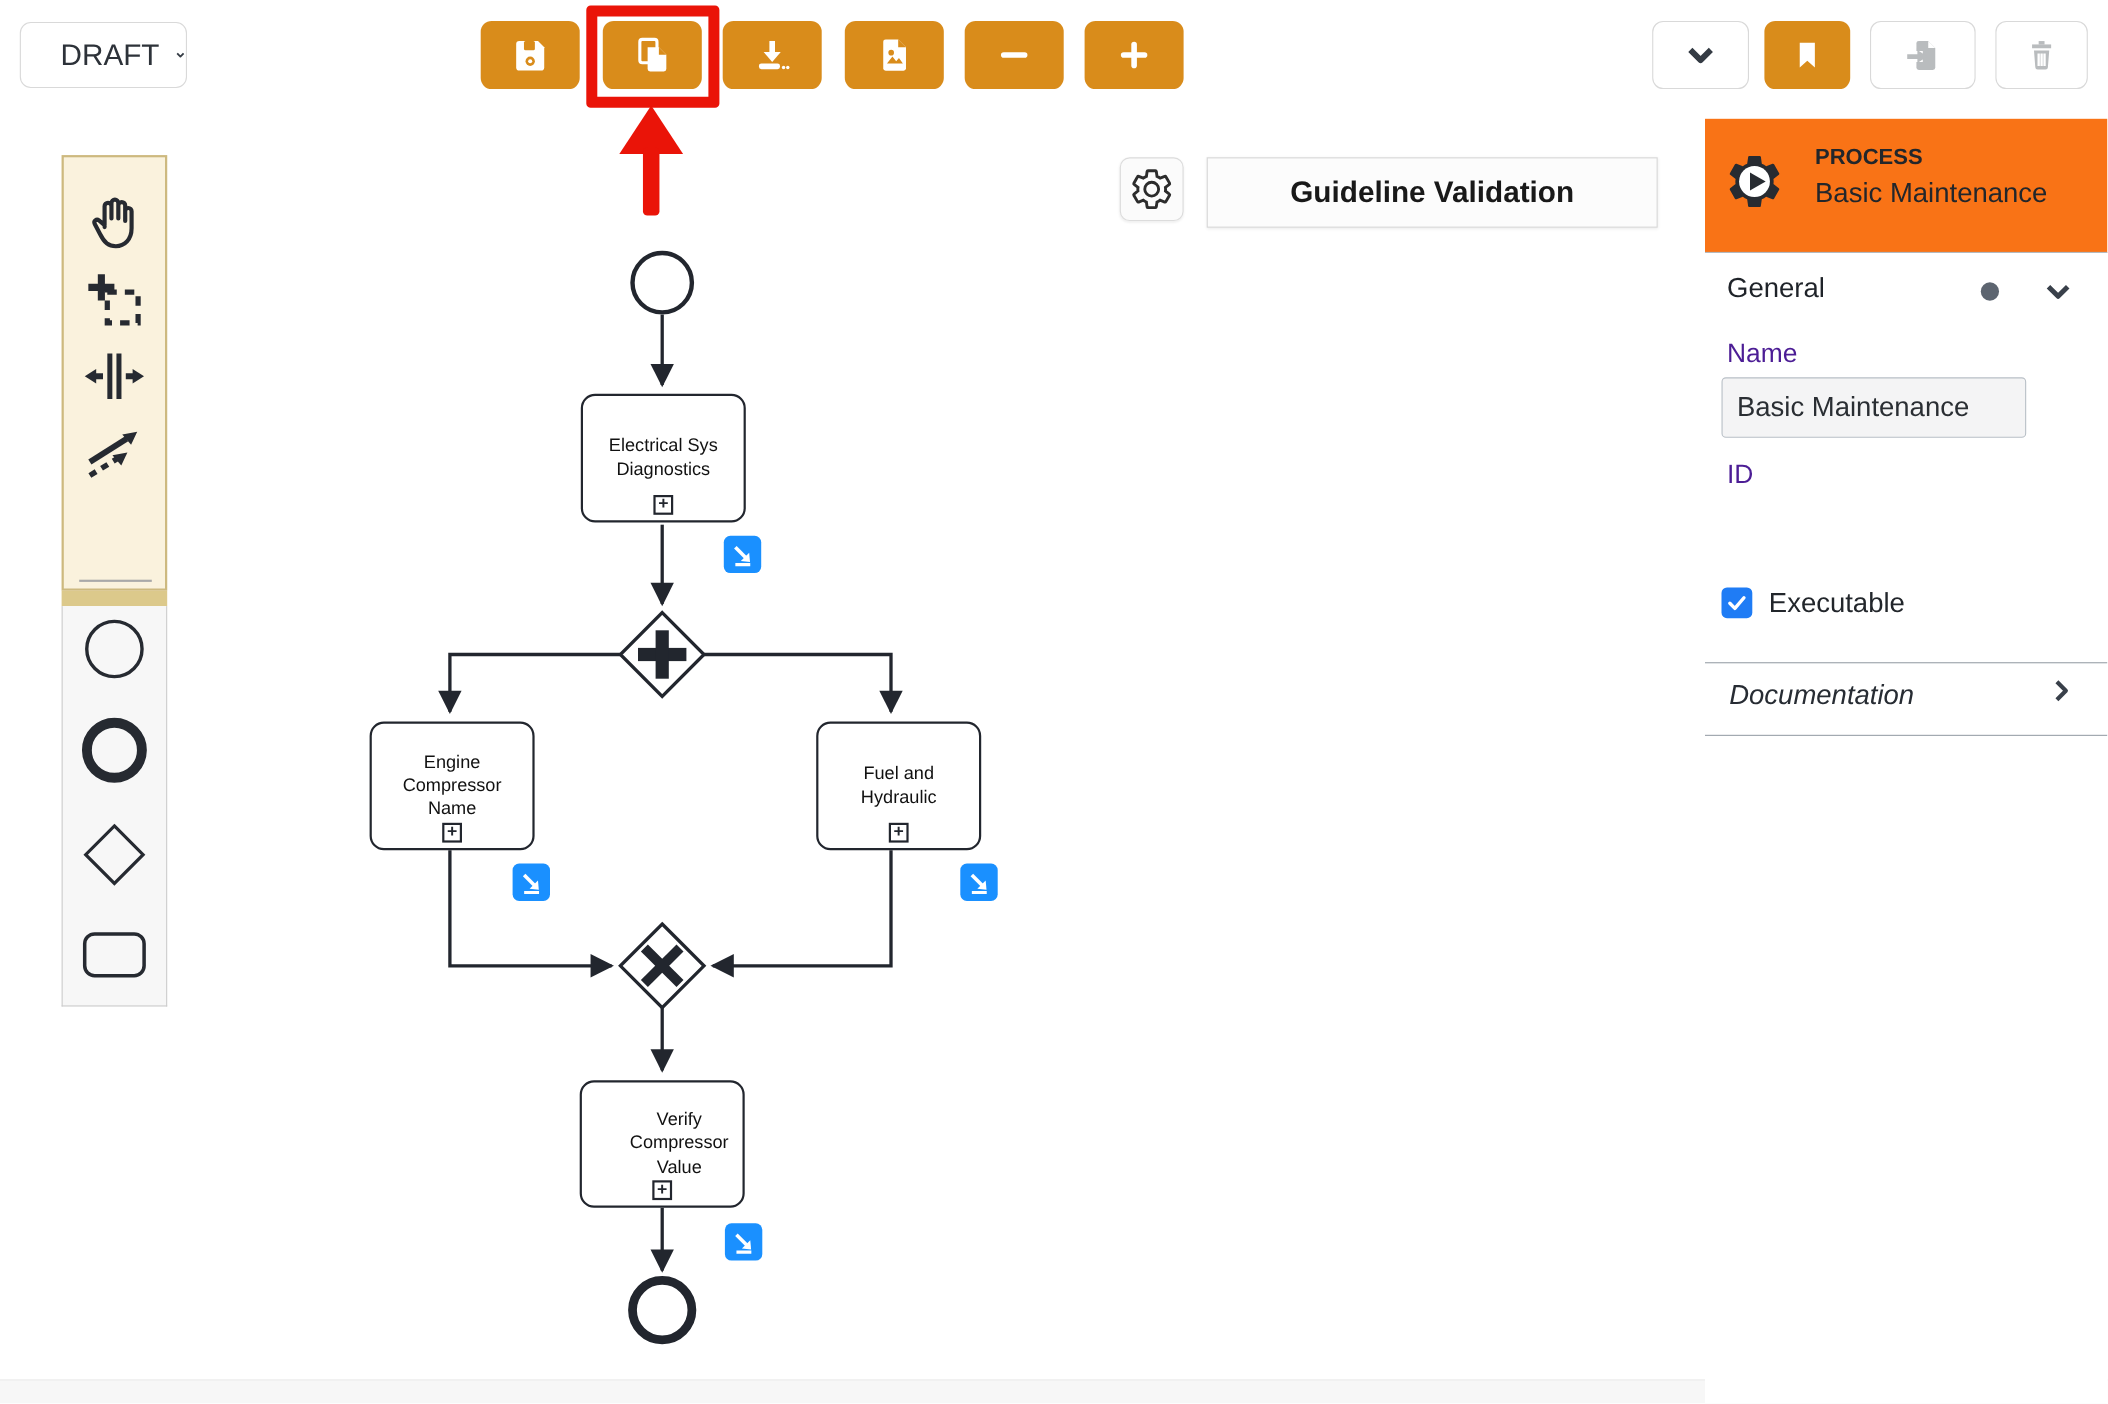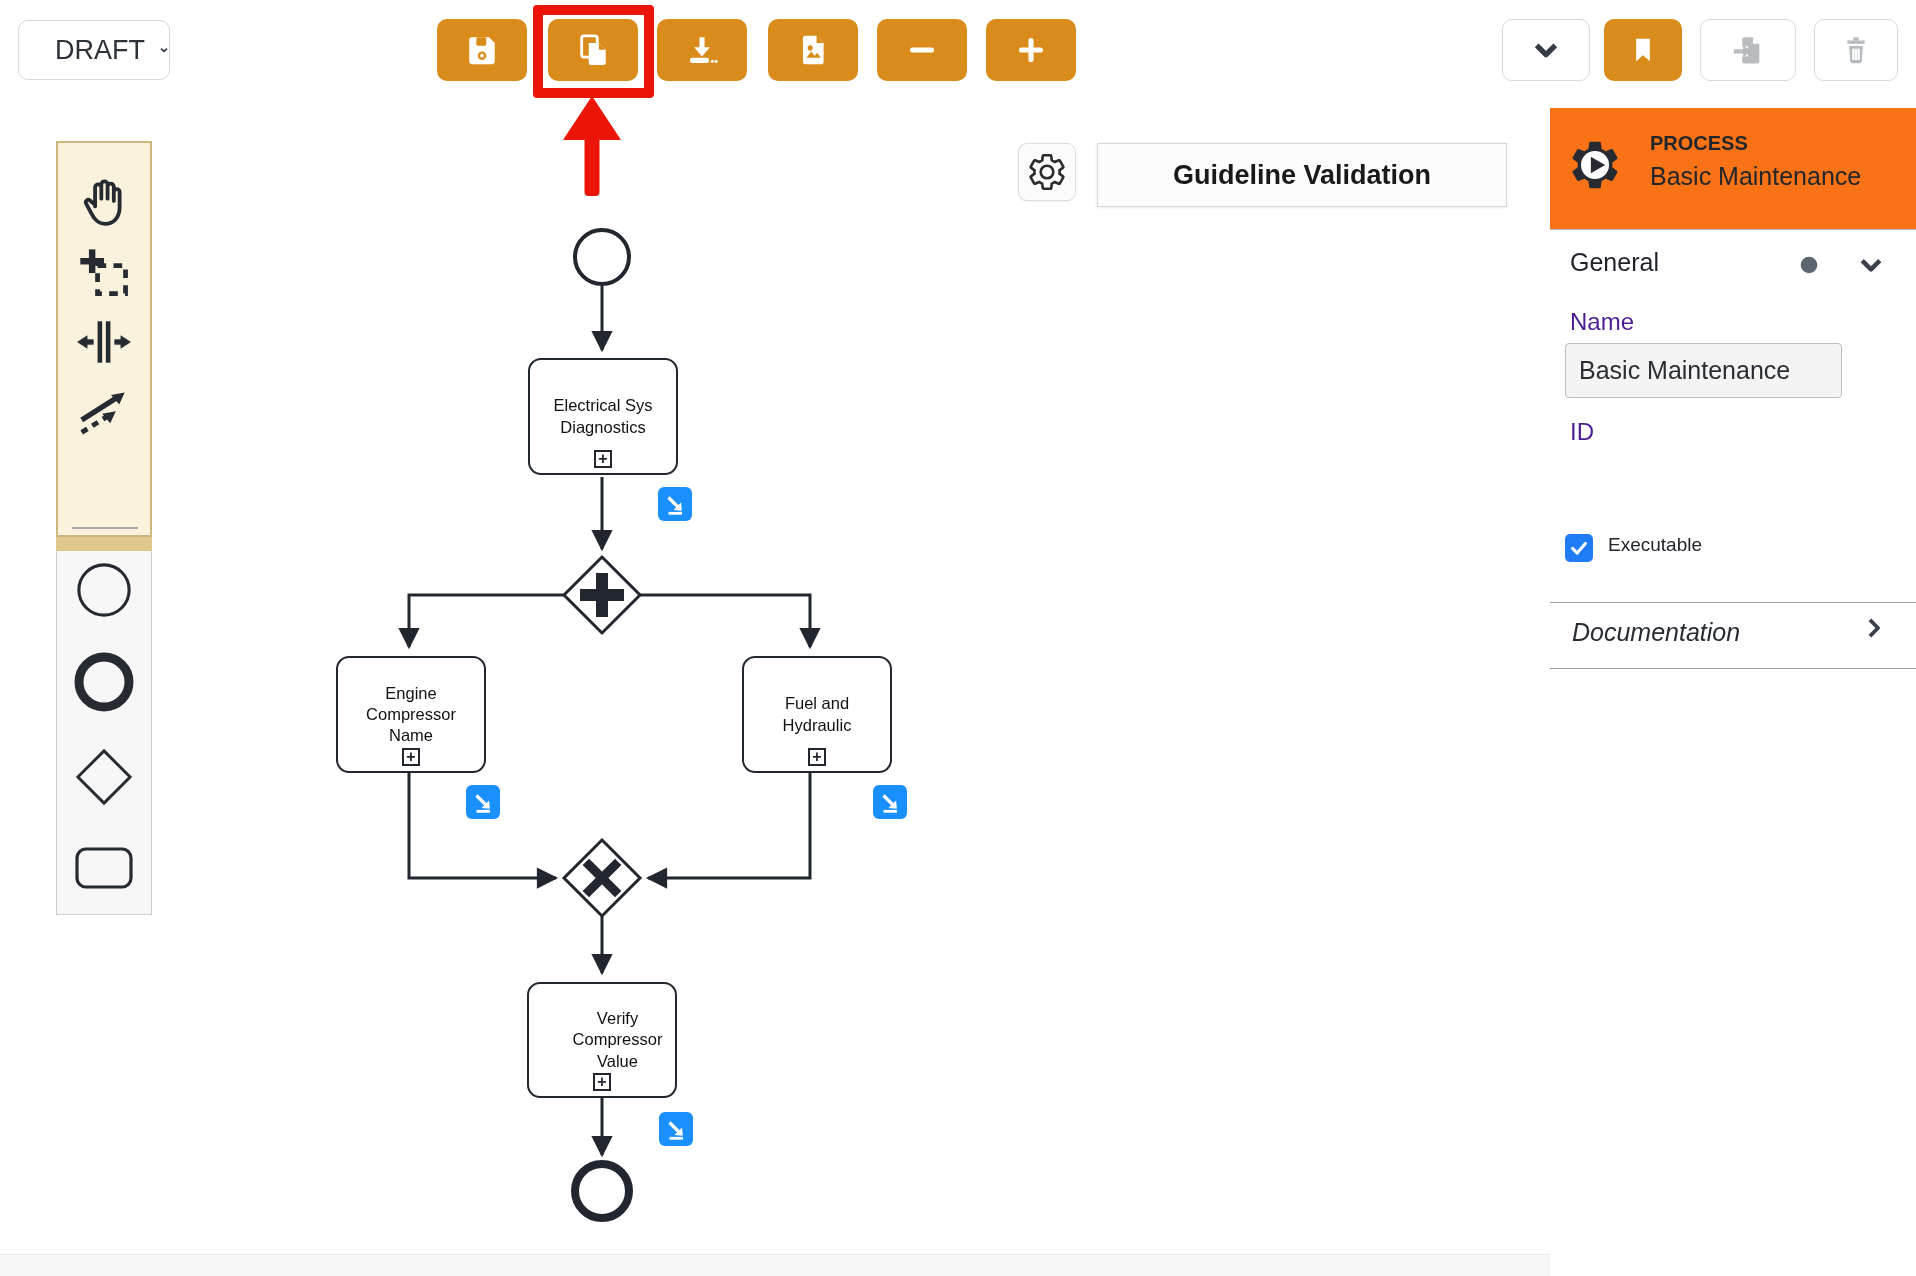--- a/index.html
+++ b/index.html
@@ -358,21 +358,21 @@
     <div class="fld-label" style="top:208px;">Name</div>
     <input class="fld-input" style="top: 243px;" type="text" value="Basic Maintenance">
 
     <div class="fld-label" style="top:318px;">ID</div>
 
     <div id="chk">
       <svg width="22" height="22" viewBox="0 0 24 24">
         <polyline points="5,12.5 10,17.5 19,7" fill="none" stroke="#fff" stroke-width="3.4" stroke-linecap="round" stroke-linejoin="round"></polyline>
       </svg>
     </div>
-    <div class="abs" style="left:58px;top:434px;font-size:19px;color:#22262b;text-align:right;">Executable</div>
+    <div class="abs" style="left:58px;top:434px;font-size:25px;color:#22262b;text-align:right;">Executable</div>
 
     <div class="panel-divider" style="top:502px;"></div>
     <div class="abs" style="left:22px;top:518px;font-size:25px;font-style:italic;color:#272c33;">Documentation</div>
     <svg class="abs" style="left:310px;top:514px;" width="28" height="28" viewBox="0 0 24 24">
       <polyline points="8.5,5 15.5,12 8.5,19" fill="none" stroke="#39404a" stroke-width="3.2" stroke-linejoin="round"></polyline>
     </svg>
     <div class="panel-divider" style="top:568px;"></div>
   </div>
 
   <div id="bottom-strip"></div>

